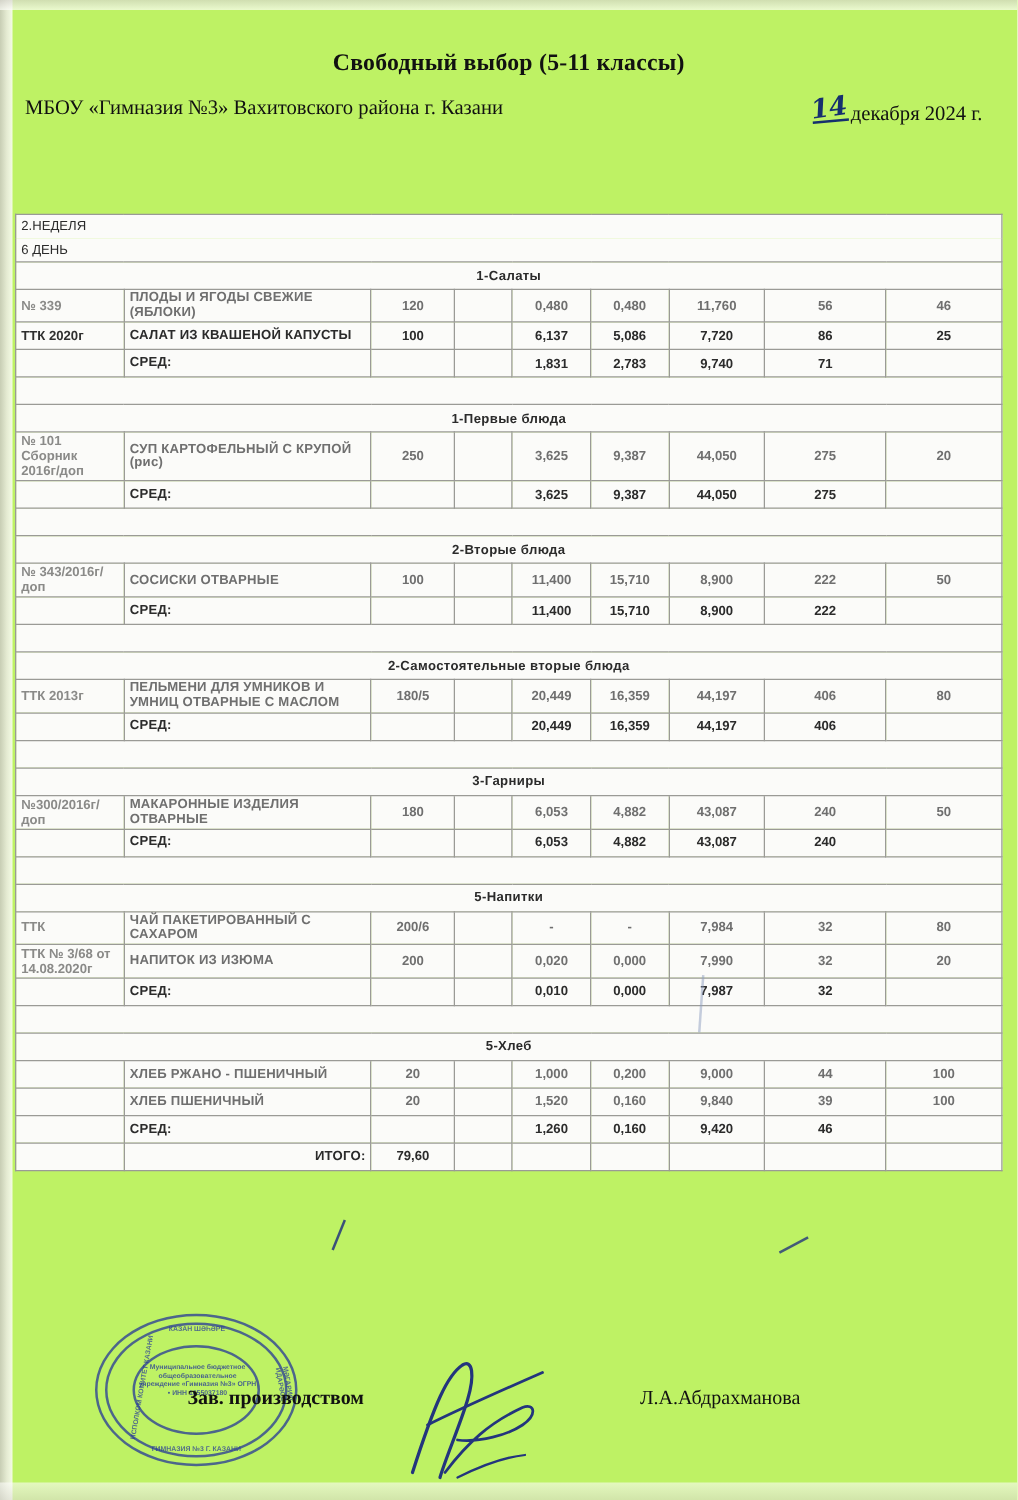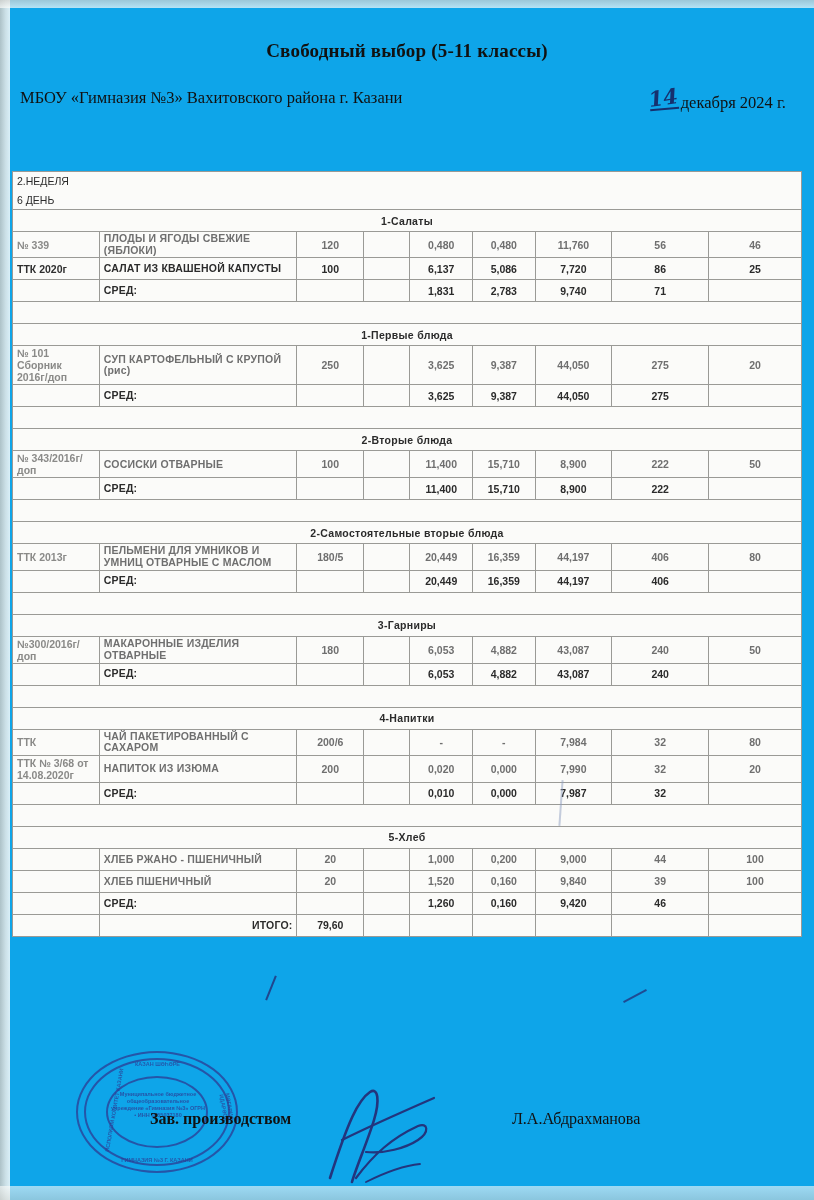--- a/index.html
+++ b/index.html
@@ -5,21 +5,21 @@
   * { box-sizing: border-box; }
   html, body {
     margin: 0; padding: 0;
     width: 814px; height: 1200px;
     background: #ffffff;
     font-family: "Liberation Serif", serif;
   }
   .page {
     position: relative;
     width: 814px; height: 1200px;
-    background: #0ea5e9;
+    background: #bef264;
     overflow: hidden;
   }
   
   .scan-edge-left {
     position: absolute; left: 0; top: 0; width: 10px; height: 1200px;
     background: linear-gradient(90deg,#c9c7c2 0%, #eceae6 55%, #fdfdfb 100%);
     opacity: .85;
   }
   .scan-edge-top {
     position: absolute; left: 0; top: 0; width: 814px; height: 8px;
@@ -39,21 +39,21 @@
   }
   .doc-title {
     text-align: center;
     font-weight: bold;
     font-size: 19px;
     letter-spacing: .2px;
     color: #111;
   }
   .subline {
     position: relative;
-    margin-top: 24px;
+    margin-top: 12px;
     height: 26px;
   }
   .org-line {
     position: absolute;
     left: 20px; top: 2px;
     font-size: 16.5px;
     color: #111;
   }
   .date-line {
     position: absolute;
@@ -391,21 +391,21 @@
           <td class="c-n2">4,882</td>
           <td class="c-n3">43,087</td>
           <td class="c-n4">240</td>
           <td class="c-n5"></td>
         </tr>
         <tr>
             <td colspan="9" class="blank-row"></td>
           </tr>
 
         <tr>
-          <td colspan="9" class="section">4-Напитки</td>
+          <td colspan="9" class="section">5-Напитки</td>
         </tr>
         <tr>
           <td class="c-code faded2">ТТК</td>
           <td class="c-name faded">ЧАЙ ПАКЕТИРОВАННЫЙ  С САХАРОМ</td>
           <td class="c-out faded">200/6</td>
           <td></td>
           <td class="c-n1 faded">-</td>
           <td class="c-n2 faded">-</td>
           <td class="c-n3 faded">7,984</td>
           <td class="c-n4 faded">32</td>

